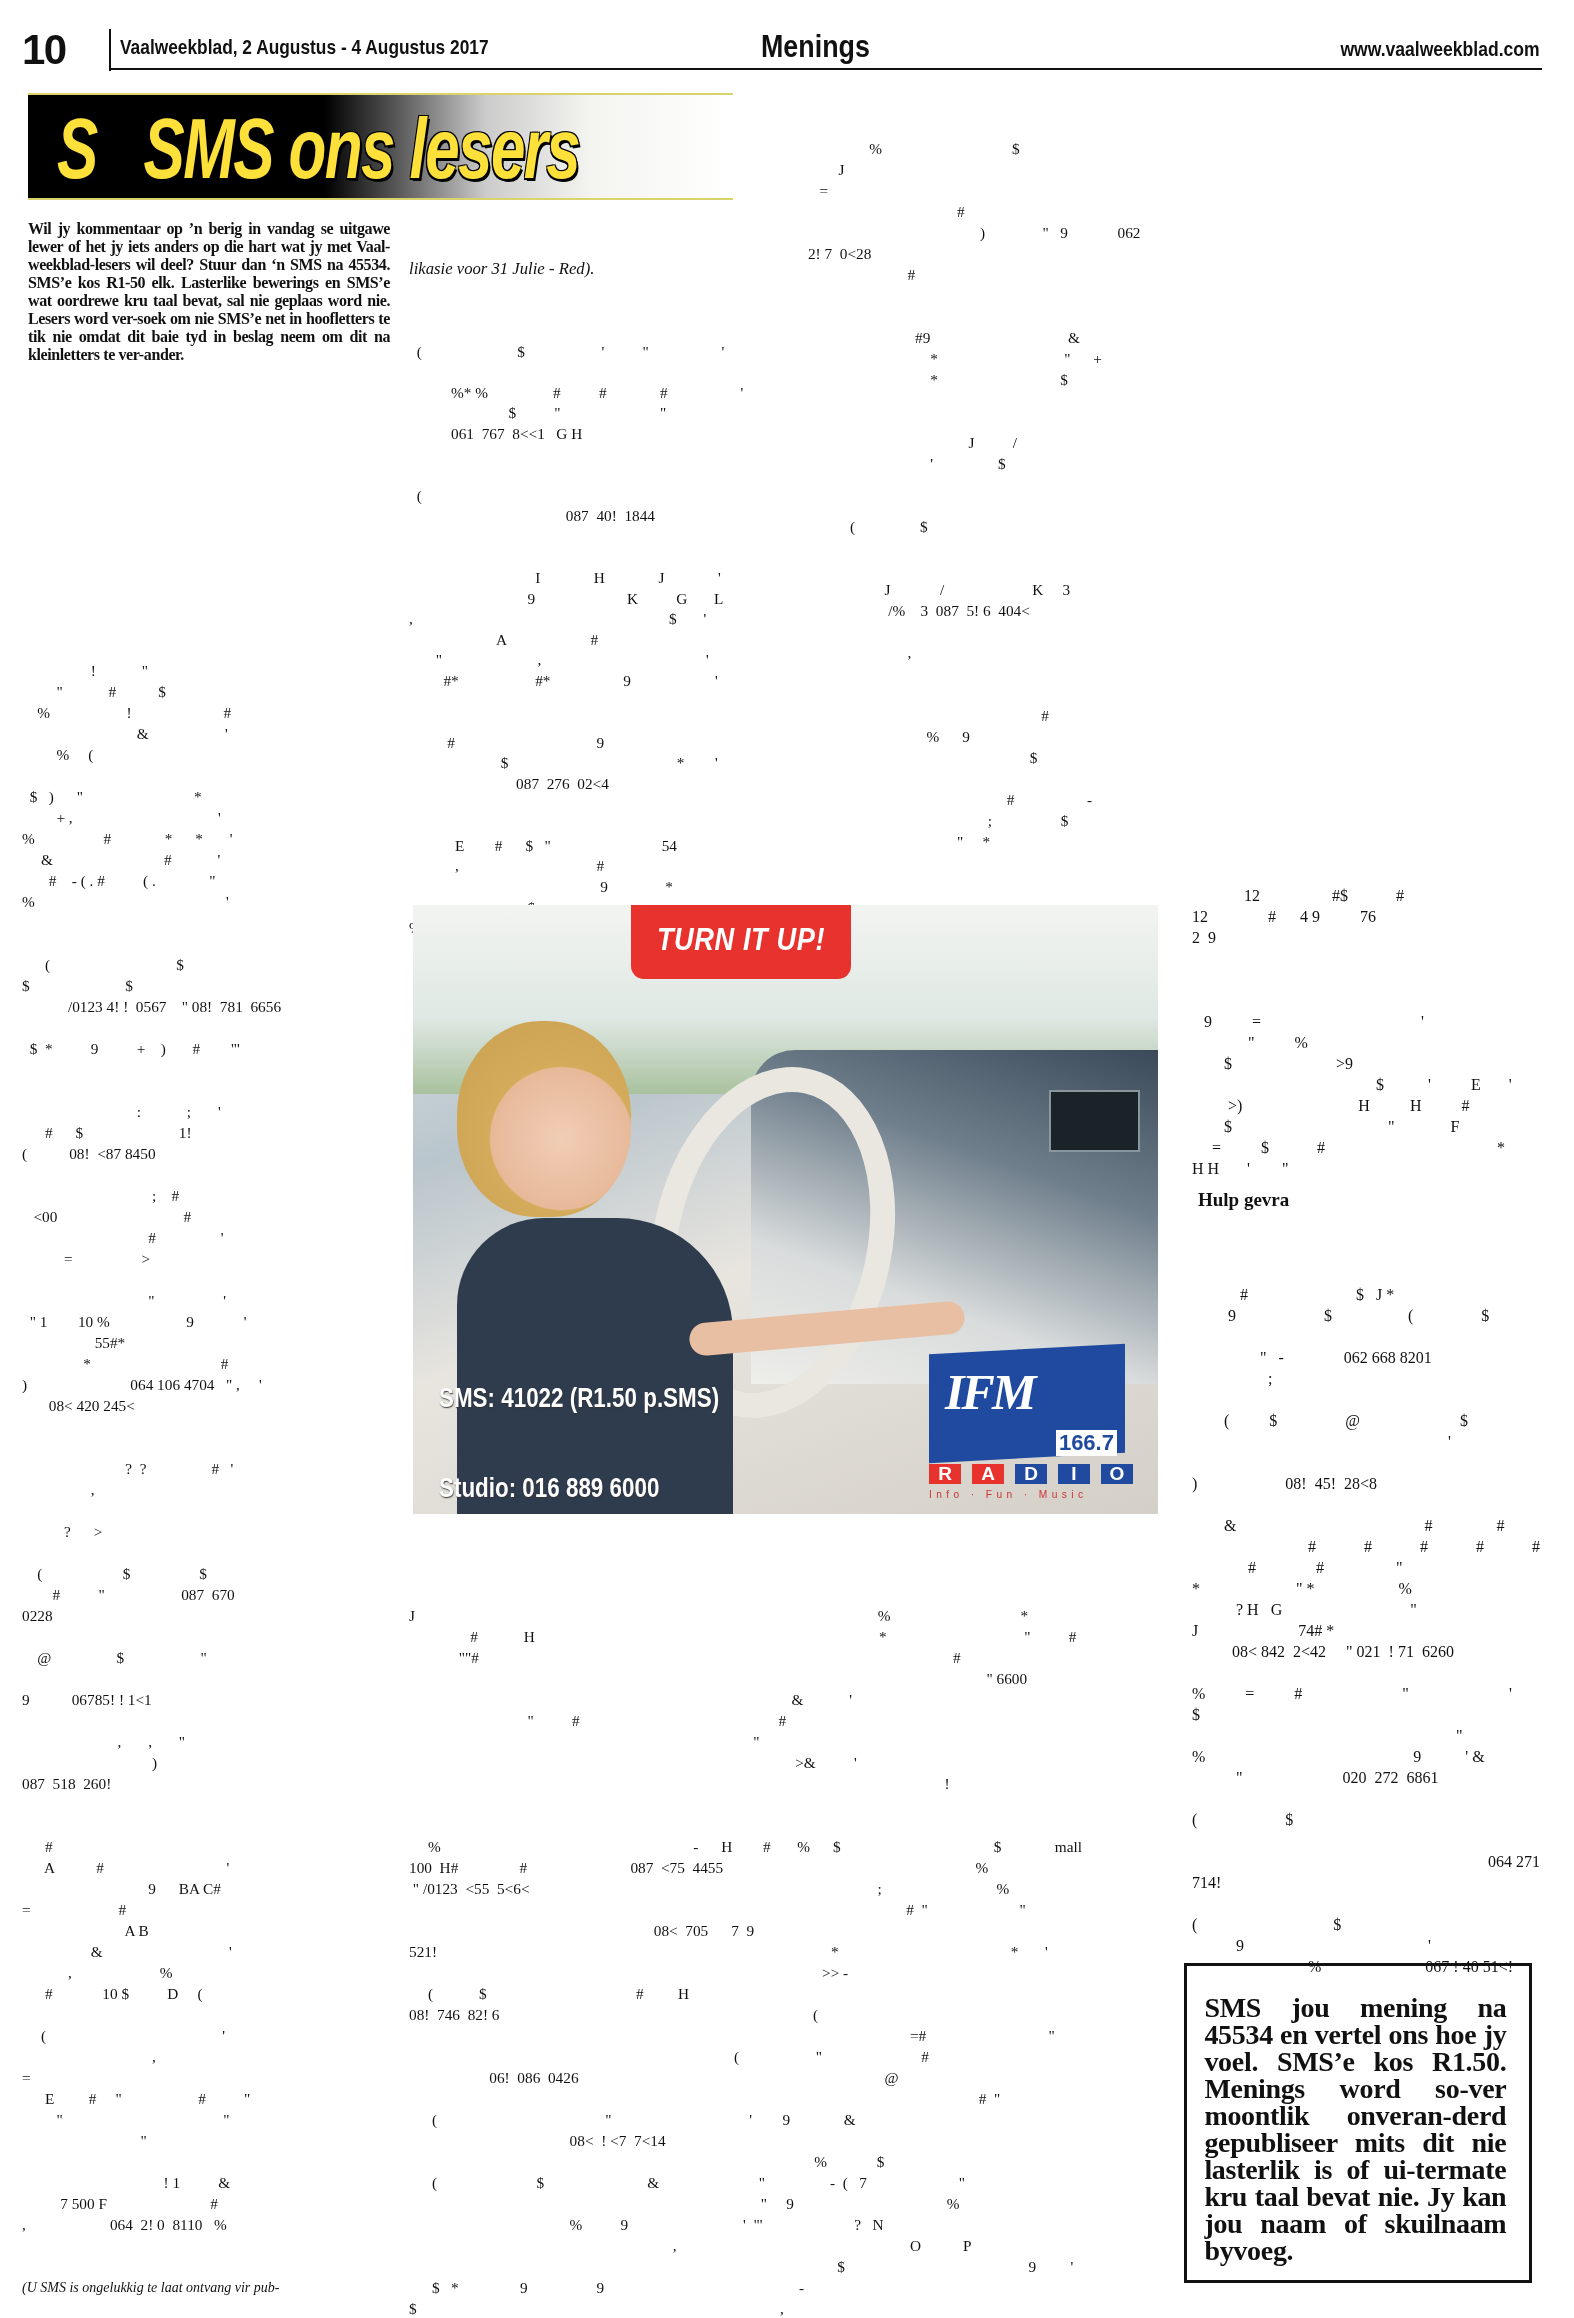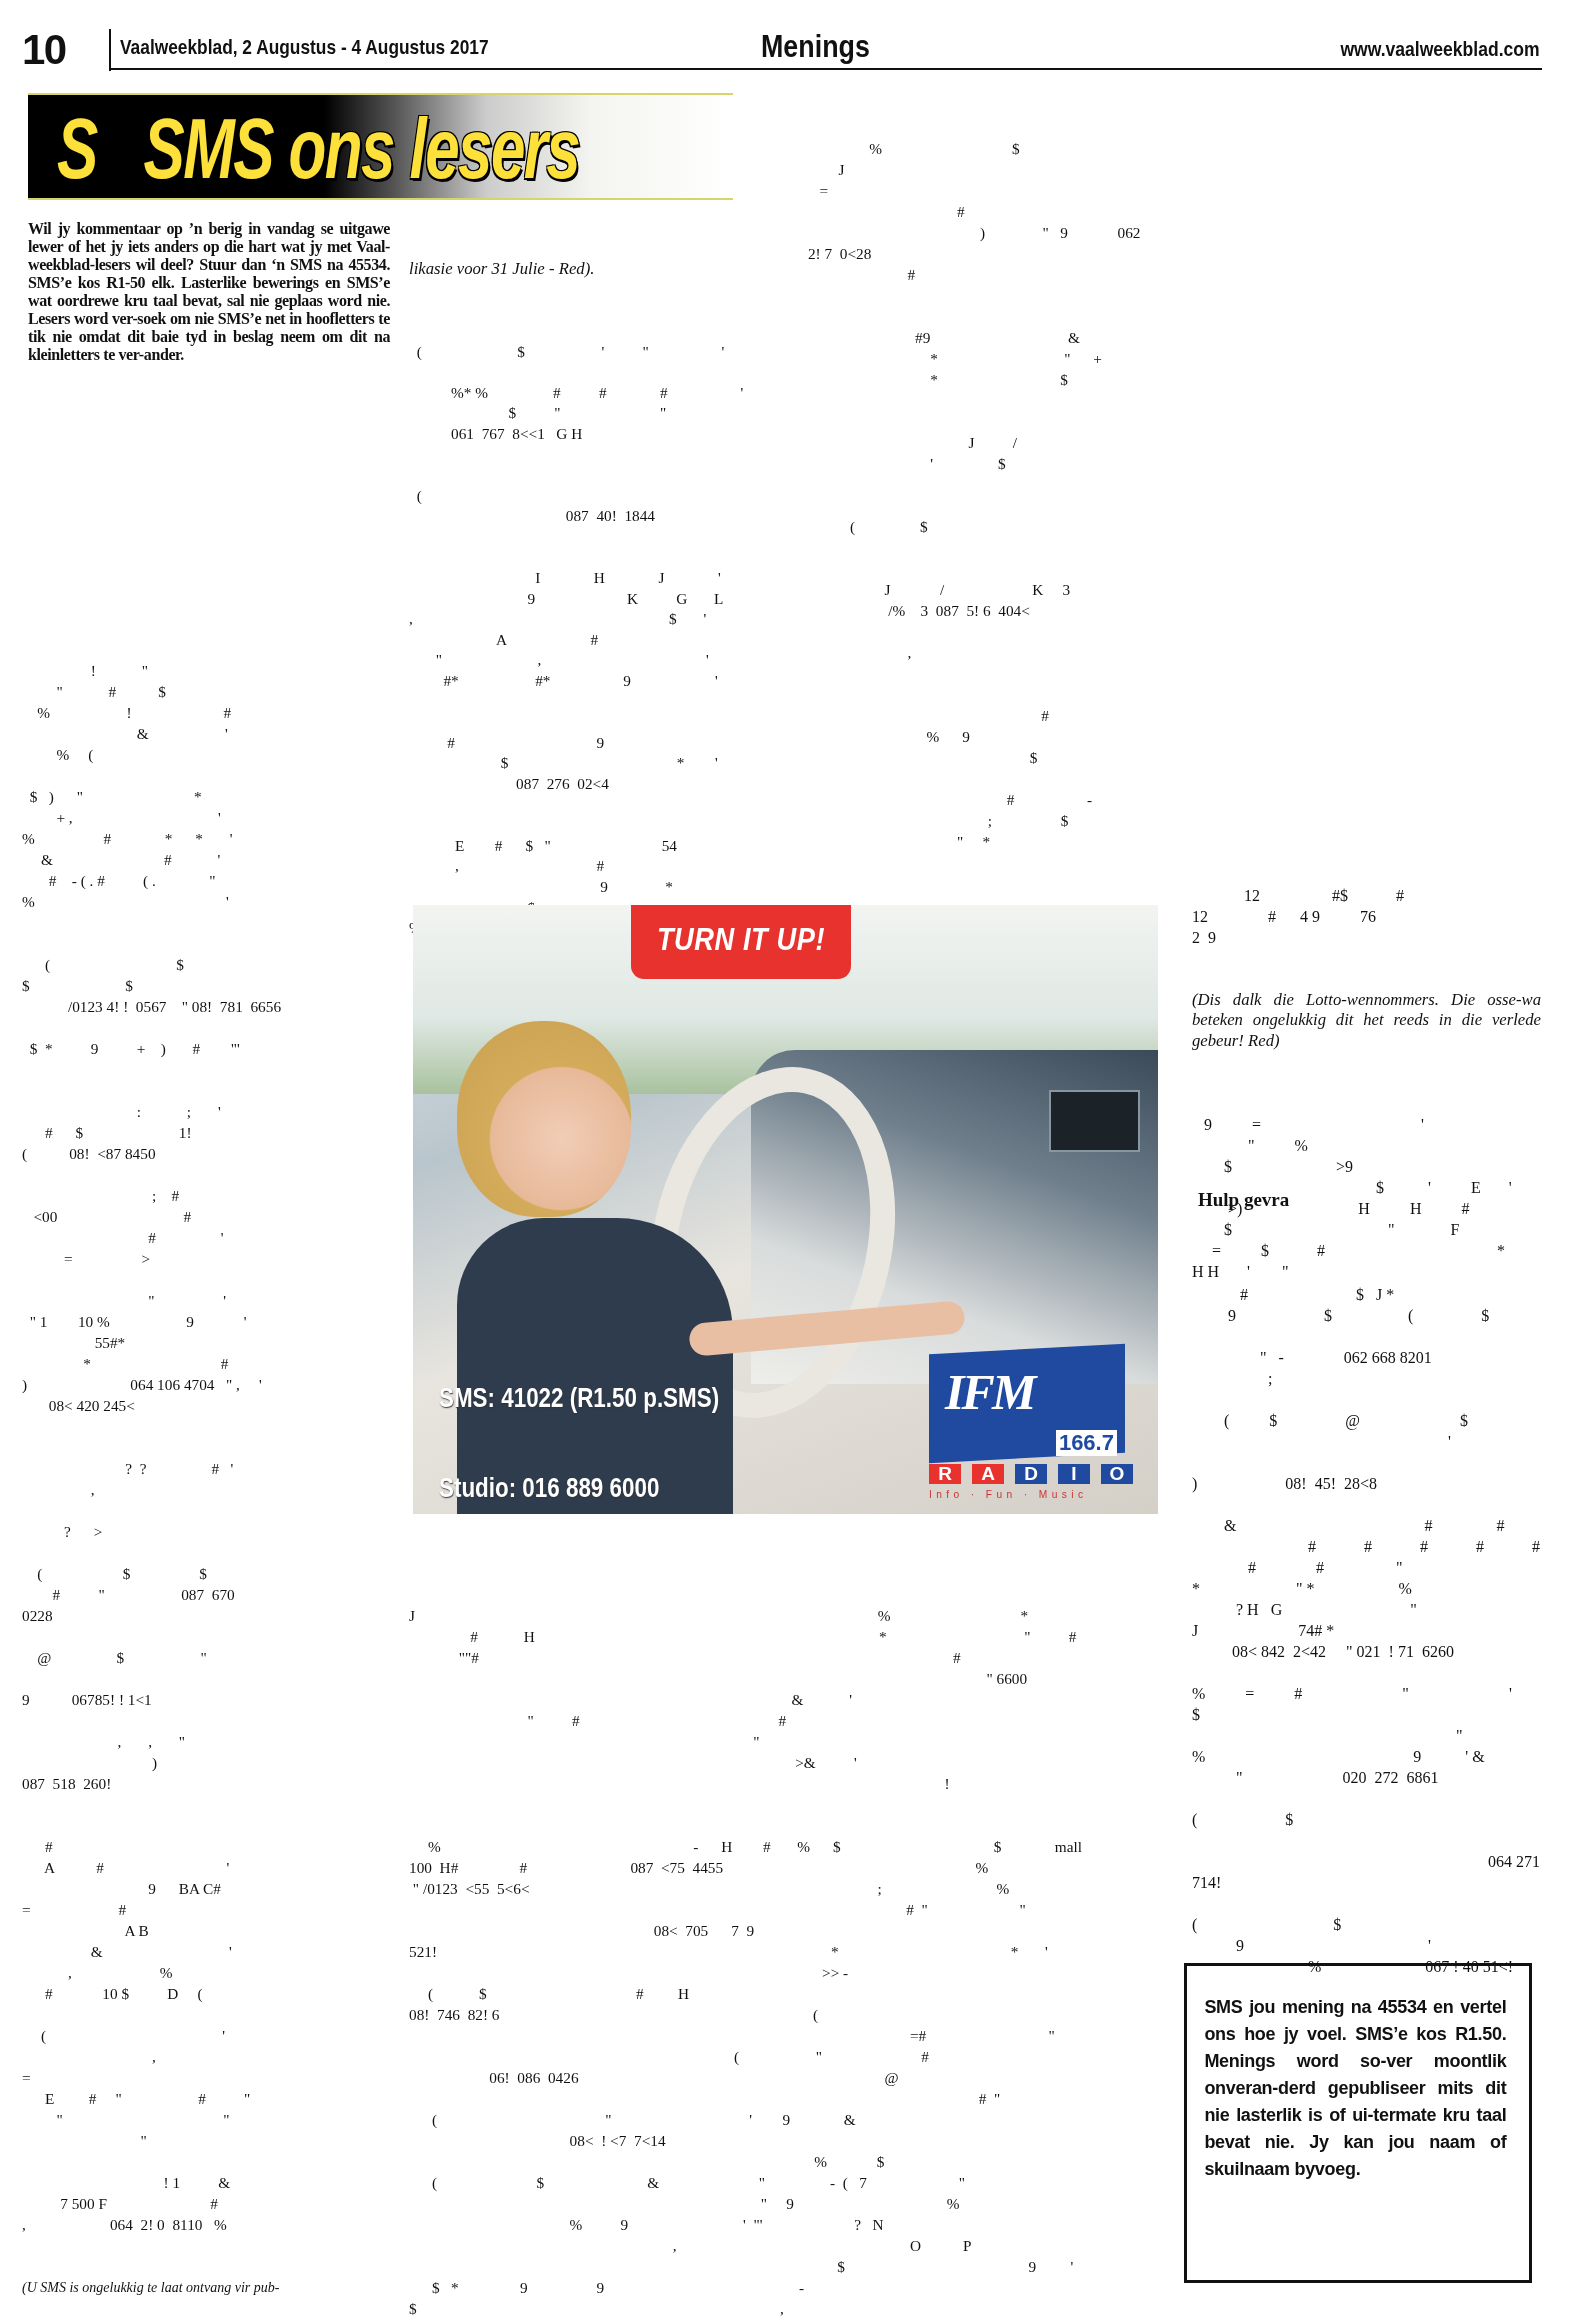--- a/index.html
+++ b/index.html
@@ -28,21 +28,21 @@
   .ad-contact{position:absolute;left:26px;top:418px;font-family:"Liberation Sans",sans-serif;font-weight:bold;font-size:28px;line-height:30px;color:#fff;text-shadow:0.7px 0.7px 1.5px #333;transform:scaleX(0.8);transform-origin:left;white-space:pre;}
   .ifm-logo{position:absolute;left:516px;top:444px;width:211px;height:153px;}
   .ifm-box{position:absolute;left:0;top:0;width:196px;height:109px;background:#1f4aa0;transform:skewY(-3deg);}
   .ifm-letters{position:absolute;left:16px;top:2.9px;font-family:"Liberation Serif",serif;font-style:italic;font-weight:bold;font-size:50px;color:#fff;letter-spacing:-2.9px;line-height:80px;}
   .ifm-freq{position:absolute;left:127px;top:81px;font-family:"Liberation Sans",sans-serif;font-weight:bold;font-size:22px;color:#1f4aa0;background:#fff;padding:0 2.9px;}
   .ifm-radio{position:absolute;left:0;top:115px;width:204px;display:flex;justify-content:space-between;font-family:"Liberation Sans",sans-serif;font-size:19px;font-weight:bold;}
   .ifm-radio span{display:inline-block;width:32px;height:20.4px;text-align:center;color:#fff;line-height:20.4px;}
   .ifm-tag{position:absolute;left:0;top:140px;width:204px;font-family:"Liberation Sans",sans-serif;font-size:10.2px;color:#c33;letter-spacing:4.4px;}
   .hulp{position:absolute;left:1198px;top:1189px;font-weight:bold;font-size:19px;}
   .notice{position:absolute;left:1184px;top:1963px;width:348px;height:320px;border:3.6px solid #111;box-sizing:border-box;}
-  .notice-text{position:absolute;left:17.4px;top:28px;width:302px;font-family:Liberation Sans, sans-serif;font-weight:bold;font-size:18px;line-height:27px;text-align:justify;letter-spacing:-0.3px;}
+  .notice-text{position:absolute;left:17.4px;top:28px;width:302px;font-family:Liberation Serif, serif;font-weight:bold;font-size:28px;line-height:27px;text-align:justify;letter-spacing:-0.3px;}
 </style>
 </head>
 <body>
 
 <div class="page-num">10</div>
 <div class="vline"></div>
 <div class="hline"></div>
 <div class="issue">Vaalweekblad, 2 Augustus - 4 Augustus 2017</div>
 <div class="section">Menings</div>
 <div class="site">www.vaalweekblad.com</div>
@@ -66,21 +66,20 @@
 <div class="col" style="left:785px;top:96px;font-size:15.3px;line-height:21px;">
   <div id="c3"><div>                      %                                  $</div><div>              J</div><div>         =</div><div>                                             #</div><div>                                                   )               "   9             062</div><div>      2! 7  0&lt;28</div><div>                                #</div><div>&nbsp;</div><div>&nbsp;</div><div>                                  #9                                    &amp;</div><div>                                      *                                 "      +</div><div>                                      *                                $</div><div>&nbsp;</div><div>&nbsp;</div><div>                                                J          /</div><div>                                      '                 $</div><div>&nbsp;</div><div>&nbsp;</div><div>                 (                 $</div><div>&nbsp;</div><div>&nbsp;</div><div>                          J             /                       K     3</div><div>                           /%    3  087  5! 6  404&lt;</div><div>&nbsp;</div><div>                                ,</div><div>&nbsp;</div><div>&nbsp;</div><div>                                                                   #</div><div>                                     %      9</div><div>                                                                $</div><div>&nbsp;</div><div>                                                          #                   -</div><div>                                                     ;                  $</div><div>                                             "     *</div></div>
 </div>
 
 <div class="col" style="left:785px;top:96px;font-size:15.3px;line-height:21px;opacity:0;">
   <div id="c4"><div>                                                                                                        54</div><div>             #      *                                                           ' O                      P</div><div>                                                                   ;                            E                 '</div><div>                                                                   '</div><div>&nbsp;</div><div>                                   (                    72               $                                    *</div><div>                                           9         %                                                         $</div><div>&nbsp;</div><div>                                     "                 "                067  6! 4  2668</div><div>                              %</div><div>                         #</div><div>                Hint+                                  &gt;                                                    (</div><div>                                                                                                      *</div><div>&nbsp;</div><div>&nbsp;</div><div>                        &gt;         #       9                              $   G</div><div>                                   #                                !            700!                    #</div><div>                                                                            #                        9           087</div><div>                                                                   ! 62  0428    %</div><div>&nbsp;</div><div>                                                                   G                              " O                '</div><div>                                                                                                        P</div><div>                                                                       *                         +E              =        2</div><div>                                                                                                     "                     "</div><div>                         #(                O                P            O            P          %              "</div><div>          J                 H</div><div>                                                                                       %                              '</div><div>                                                                 #                #     "                 #</div><div>                                                                           O           P                   &gt;                '</div><div>                                                 #                       #                M</div><div>&nbsp;</div><div>                                                                                                                       #</div><div>                                                                                       "                         "&gt;</div><div>&nbsp;</div><div>&nbsp;</div><div>                                                                                           $            $                    =          =</div><div>                                                                                          #?                              ,</div></div>
 </div>
 
 <div class="col" style="left:1192px;top:843px;font-size:16px;line-height:21px;">
   <div id="c5"><div>             12                  #$            #</div><div>12               #      4 9          76</div><div>2  9</div></div>
-  <div class="ital" style="white-space:normal;width:349px;text-align:justify;font-size:16.7px;line-height:20.4px;">(Dis dalk die Lotto-wennommers. Die osse-wa beteken ongelukkig dit het reeds in die verlede gebeur! Red)</div>
   <div id="c5m"><div>&nbsp;</div><div>   9          =                                        '</div><div>              "          %</div><div>        $                          &gt;9</div><div>                                              $           '          E       '</div><div>         &gt;)                             H          H          #</div><div>        $                                       "              F</div><div>     =          $            #                                           *</div><div>H H       '        "</div></div>
 </div>
 
 <div class="hulp">Hulp gevra</div>
 
 <div class="col" style="left:1192px;top:1221px;font-size:16px;line-height:21px;">
   <div id="c5a"><div>&nbsp;</div><div>            #                           $   J *</div><div>         9                      $                   (                 $</div><div>&nbsp;</div><div>                 "   -               062 668 8201</div><div>                   ;</div><div>&nbsp;</div><div>        (          $                 @                         $</div><div>                                                                '</div><div>&nbsp;</div><div>)                      08!  45!  28&lt;8</div><div>&nbsp;</div><div>        &amp;                                               #                #</div><div>                             #            #            #            #            #</div><div>              #               #                  "</div><div>*                        " *                     %</div><div>           ? H   G                                "</div><div>J                         74# *</div><div>          08&lt; 842  2&lt;42     " 021  ! 71  6260</div><div>&nbsp;</div><div>%          =          #                         "                         '</div><div>$</div><div>                                                                  "</div><div>%                                                    9           ' &amp;</div><div>           "                         020  272  6861</div><div>&nbsp;</div><div>(                      $</div><div>&nbsp;</div><div>                                                                          064 271</div><div>714!</div><div>&nbsp;</div><div>(                                  $</div><div>           9                                              '</div><div>                             %                          067 ! 40 51&lt;!</div></div>
 </div>
 
 <div class="col" style="left:409px;top:1563px;font-size:15.3px;line-height:21px;">

